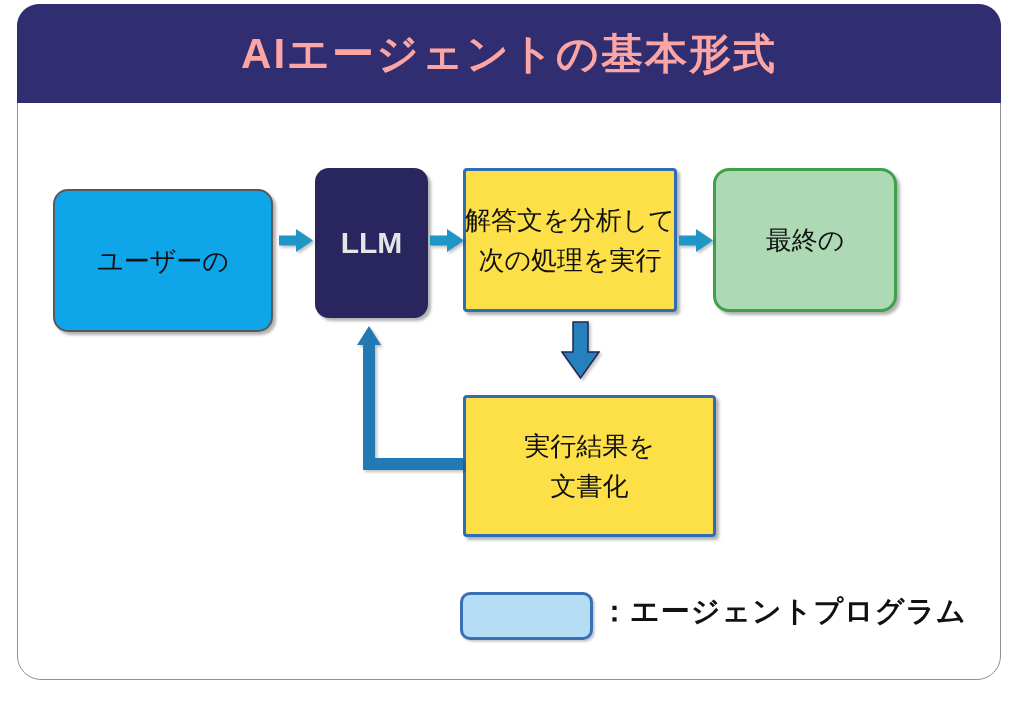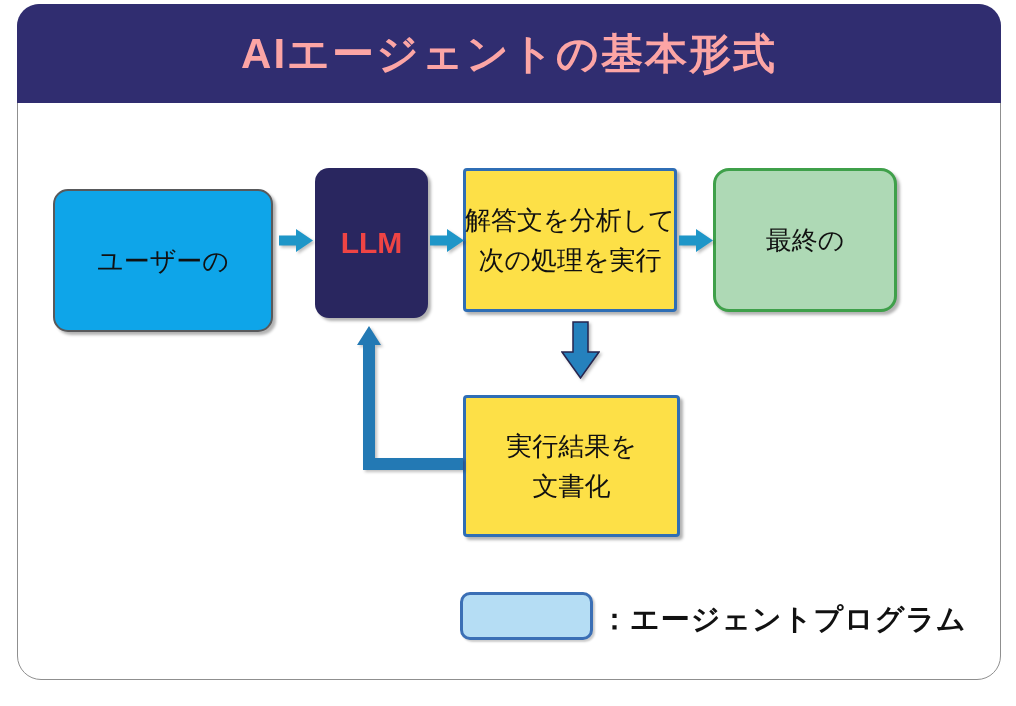--- a/index.html
+++ b/index.html
@@ -31,34 +31,34 @@
     box-shadow: 3px 3px 3px rgba(0,0,0,0.30);
   }
   .node span { display: block; white-space: nowrap; }
   .node-gray {
     left: 53px; top: 169px; width: 220px; height: 143px;
     background: #0ea5e9; border: 2.5px solid #58595b; border-radius: 15px; margin-top: 20px;
   }
   .node-llm {
     left: 315px; top: 168px; width: 113px; height: 150px;
     background: #29265f; border: none; border-radius: 14px;
-    color: #ef4444; font-size: 30px; font-weight: 600;
+    color: #e5e5e5; font-size: 30px; font-weight: 600;
   }
   .node-blue {
     background: #fde047; border: 3px solid #2f6eb5; border-radius: 4px;
   }
   .node-analyze { left: 463px; top: 168px; width: 214px; height: 144px; }
   .node-green {
     left: 713px; top: 168px; width: 184px; height: 144px;
     background: #aed9b5; border: 3px solid #3fa04a; border-radius: 16px;
   }
-  .node-document { left: 463px; top: 395px; width: 217px; height: 142px; text-align: right; }
+  .node-document { left: 463px; top: 395px; width: 253px; height: 142px; text-align: right; }
   .arrow { position: absolute; filter: drop-shadow(2px 2px 1.5px rgba(0,0,0,0.25)); }
   .arrow svg { display: block; }
-  .legend { position: absolute; left: 460px; top: 592px; height: 48px; display: flex; align-items: flex-end; }
+  .legend { position: absolute; left: 460px; top: 592px; height: 48px; display: flex; align-items: flex-start; }
   .legend-swatch {
     width: 133px; height: 48px; background: #b5ddf4;
     border: 3px solid #3b6fb5; border-radius: 10px;
     box-shadow: 2px 2px 2px rgba(0,0,0,0.2);
   }
   .legend-label {
     margin-left: 7px; font-size: 29px; font-weight: 600; color: #111111;
     white-space: nowrap; letter-spacing: 1px;
   }
 </style>

